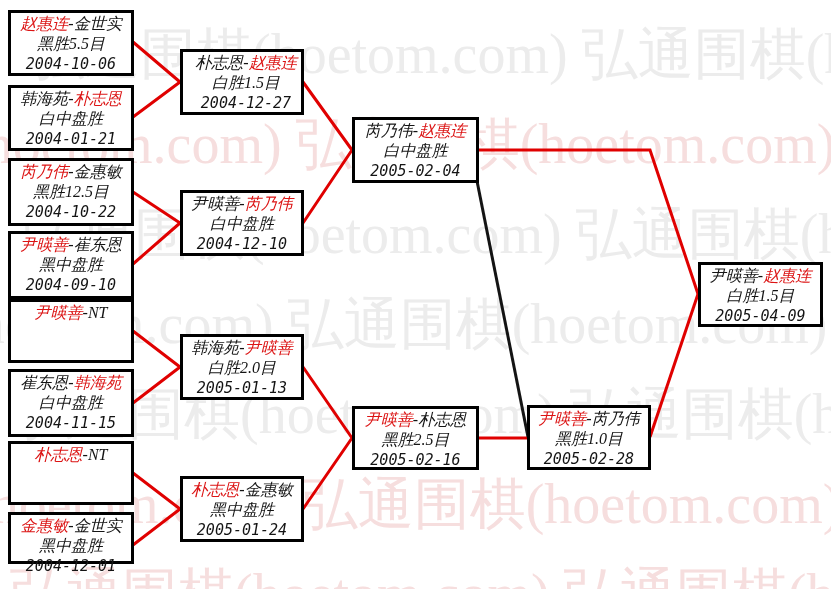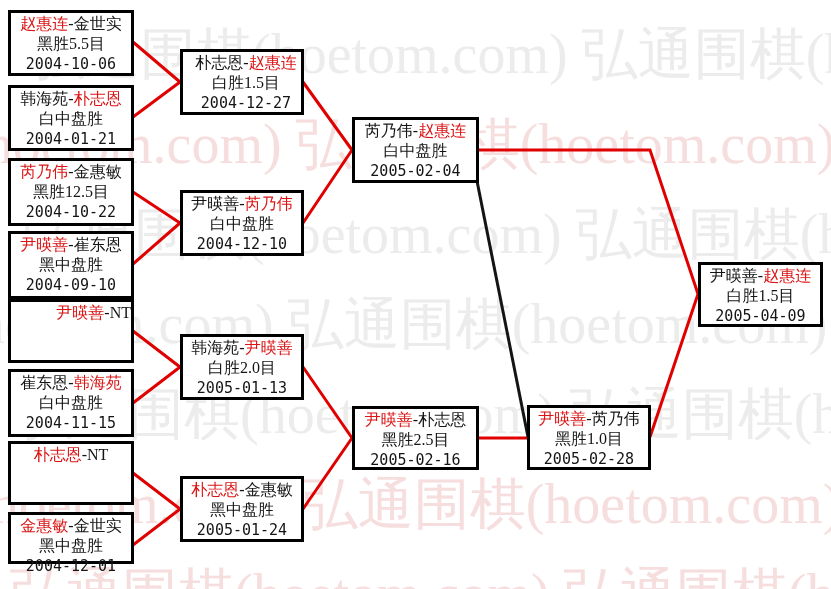--- a/index.html
+++ b/index.html
@@ -36,21 +36,21 @@
     background:#ffffff;
     border:3px solid #000000;
     box-sizing:border-box;
     z-index:2;
     text-align:center;
     font-size:16px;
     line-height:20px;
     color:#141414;
     padding-top:1px;
   }
-  .box .ln{min-height:20px;}
+  .box .ln{min-height:20px;font-style:italic;}
   .box .date{
     font-family:"DejaVu Sans Mono","Liberation Mono",monospace;
     font-size:15px;
     letter-spacing:0px;
   }
   .box .w{color:#dc1414;}
   
   .c1{left:8px;width:126px;}
   .c2{left:180px;width:124px;}
   .c3{left:352px;width:127px;}
@@ -100,21 +100,21 @@
   <div class="box c1" style="top:158px;height:68px;">
     <div class="ln"><span class="w">芮乃伟</span><span>-</span><span>金惠敏</span></div>
     <div class="ln">黑胜12.5目</div>
     <div class="ln date">2004-10-22</div>
   </div>
   <div class="box c1" style="top:231px;height:68px;">
     <div class="ln"><span class="w">尹暎善</span><span>-</span><span>崔东恩</span></div>
     <div class="ln">黑中盘胜</div>
     <div class="ln date">2004-09-10</div>
   </div>
-  <div class="box c1" style="top:299px;height:64px;text-align:right;">
+  <div class="box c1" style="top:299px;height:64px;">
     <div class="ln"><span class="w">尹暎善</span><span>-</span><span>NT</span></div>
     <div class="ln"></div>
     <div class="ln date"></div>
   </div>
   <div class="box c1" style="top:369px;height:68px;">
     <div class="ln"><span>崔东恩</span><span>-</span><span class="w">韩海苑</span></div>
     <div class="ln">白中盘胜</div>
     <div class="ln date">2004-11-15</div>
   </div>
   <div class="box c1" style="top:441px;height:64px;">

